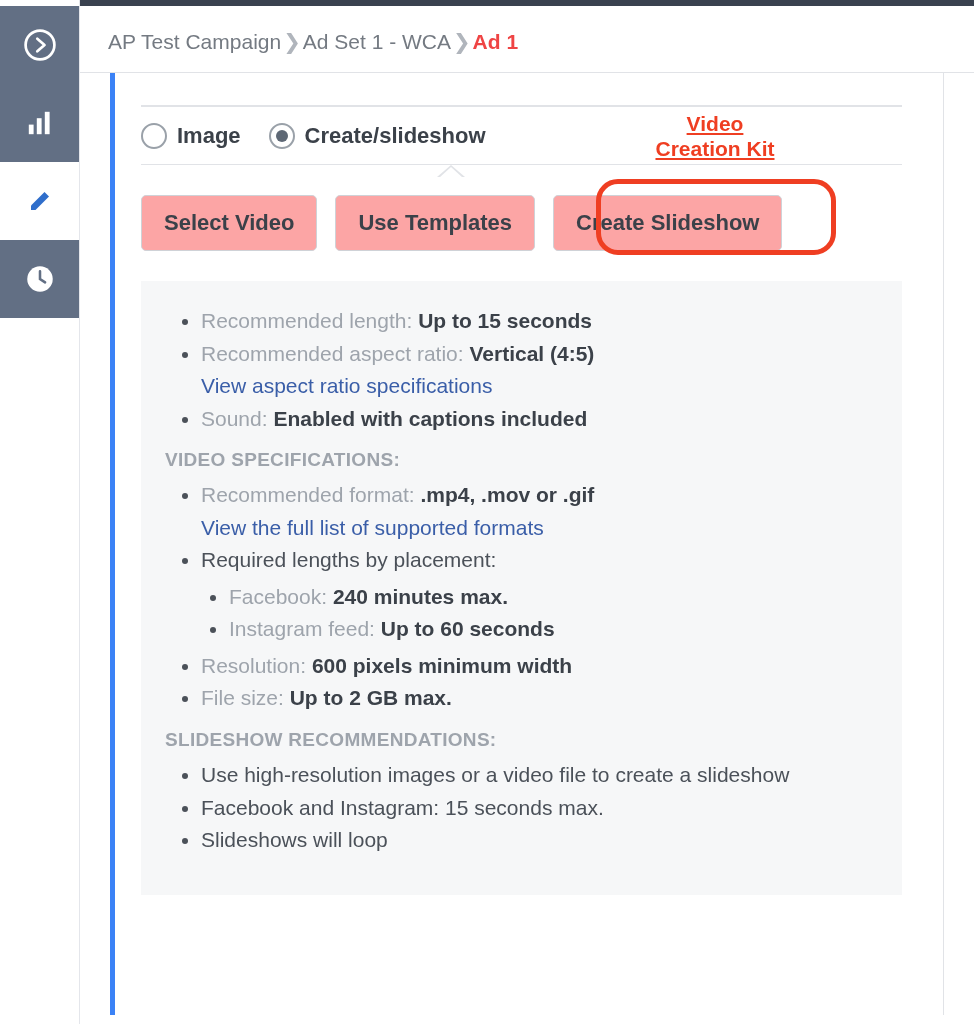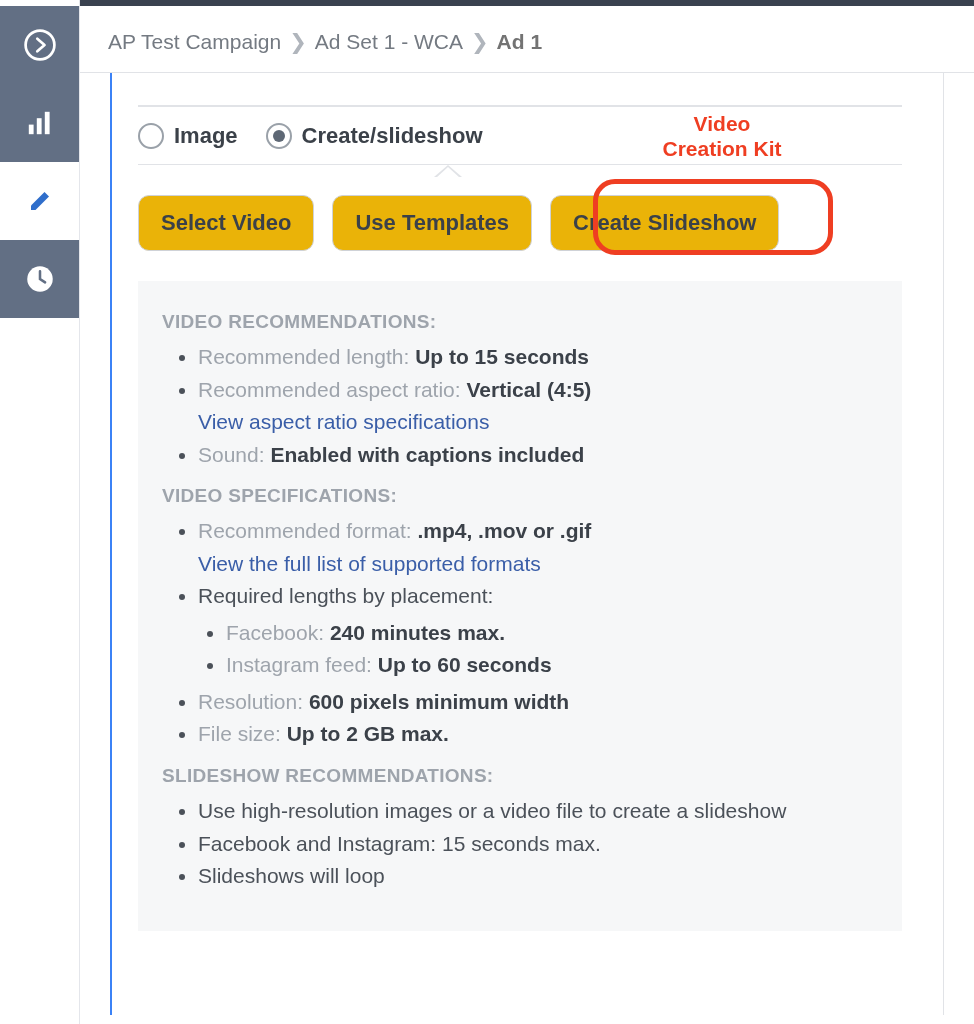--- a/index.html
+++ b/index.html
@@ -43,32 +43,32 @@
     position: relative;
     height: 100%;
     overflow: hidden;
   }
   .breadcrumb {
     padding: 24px 28px 18px 28px;
     font-size: 21px;
     color: #747a82;
     display: flex;
     align-items: flex-end;
-    gap: 8px;
+    gap: 2px;
     border-bottom: 1px solid #e1e3e7;
   }
-  .breadcrumb .current { font-weight: 700; color: #737373; }
+  .breadcrumb .current { font-weight: 700; color: #ef4444; }
   .chev { color: #b0b5bc; }
   .content-scroll {
     padding: 0 30px;
     position: relative;
     height: calc(100% - 76px);
   }
   .scroll-inner {
-    border-left: 2px solid #3b82f6;
+    border-left: 5px solid #3b82f6;
     border-right: 1px solid #e1e3e7;
     padding: 32px 41px 20px 26px;
     height: 100%;
   }
   .tabrow {
     display: flex;
     align-items: center;
     gap: 28px;
     border-top: 1px solid #e1e3e7;
     padding-top: 0;
@@ -123,26 +123,26 @@
   }
   .btnrow {
     display: flex;
     gap: 18px;
     padding: 30px 0 30px 0;
     align-items: center;
     position: relative;
   }
   .btn {
     border: 1px solid #cfd2d7;
-    background: #eab308;
+    background: #fca5a5;
     padding: 14px 22px;
     font-size: 22px;
     font-weight: 700;
     color: #3b4149;
-    border-radius: 11px;
+    border-radius: 5px;
     cursor: pointer;
   }
   .highlight-ring {
     position: absolute;
     border: 5px solid #ef3e22;
     border-radius: 22px;
     pointer-events: none;
   }
   .annotation {
     position: absolute;
@@ -250,26 +250,25 @@
         <div class="caret-up"></div>
       </div>
       <div class="underline"></div>
 
       <div class="btnrow">
         <button class="btn">Select Video</button>
         <button class="btn">Use Templates</button>
         <button class="btn">Create Slideshow</button>
 
         <div class="highlight-ring" style="left:455px; top:14px; width:240px; height:76px;"></div>
-        <div class="annotation" style="left:499px; top:-54px; width:170px; white-space:pre-line;">Video
+        <div class="annotation" style="left:489px; top:-54px; width:170px; white-space:pre-line;text-decoration:underline;">Video
 Creation Kit</div>
       </div>
 
       <div class="panel">
-        <h4>VIDEO RECOMMENDATIONS:</h4>
         <ul>
           <li><span class="label">Recommended length: </span><b>Up to 15 seconds</b></li>
           <li><span class="label">Recommended aspect ratio: </span><b>Vertical (4:5)</b><br><a href="#" class="link">View aspect ratio specifications</a></li>
           <li><span class="label">Sound: </span><b>Enabled with captions included</b></li>
         </ul>
 
         <h4>VIDEO SPECIFICATIONS:</h4>
         <ul>
           <li><span class="label">Recommended format: </span><b>.mp4, .mov or .gif</b><br><a href="#" class="link">View the full list of supported formats</a></li>
           <li><span>Required lengths by placement:</span>

